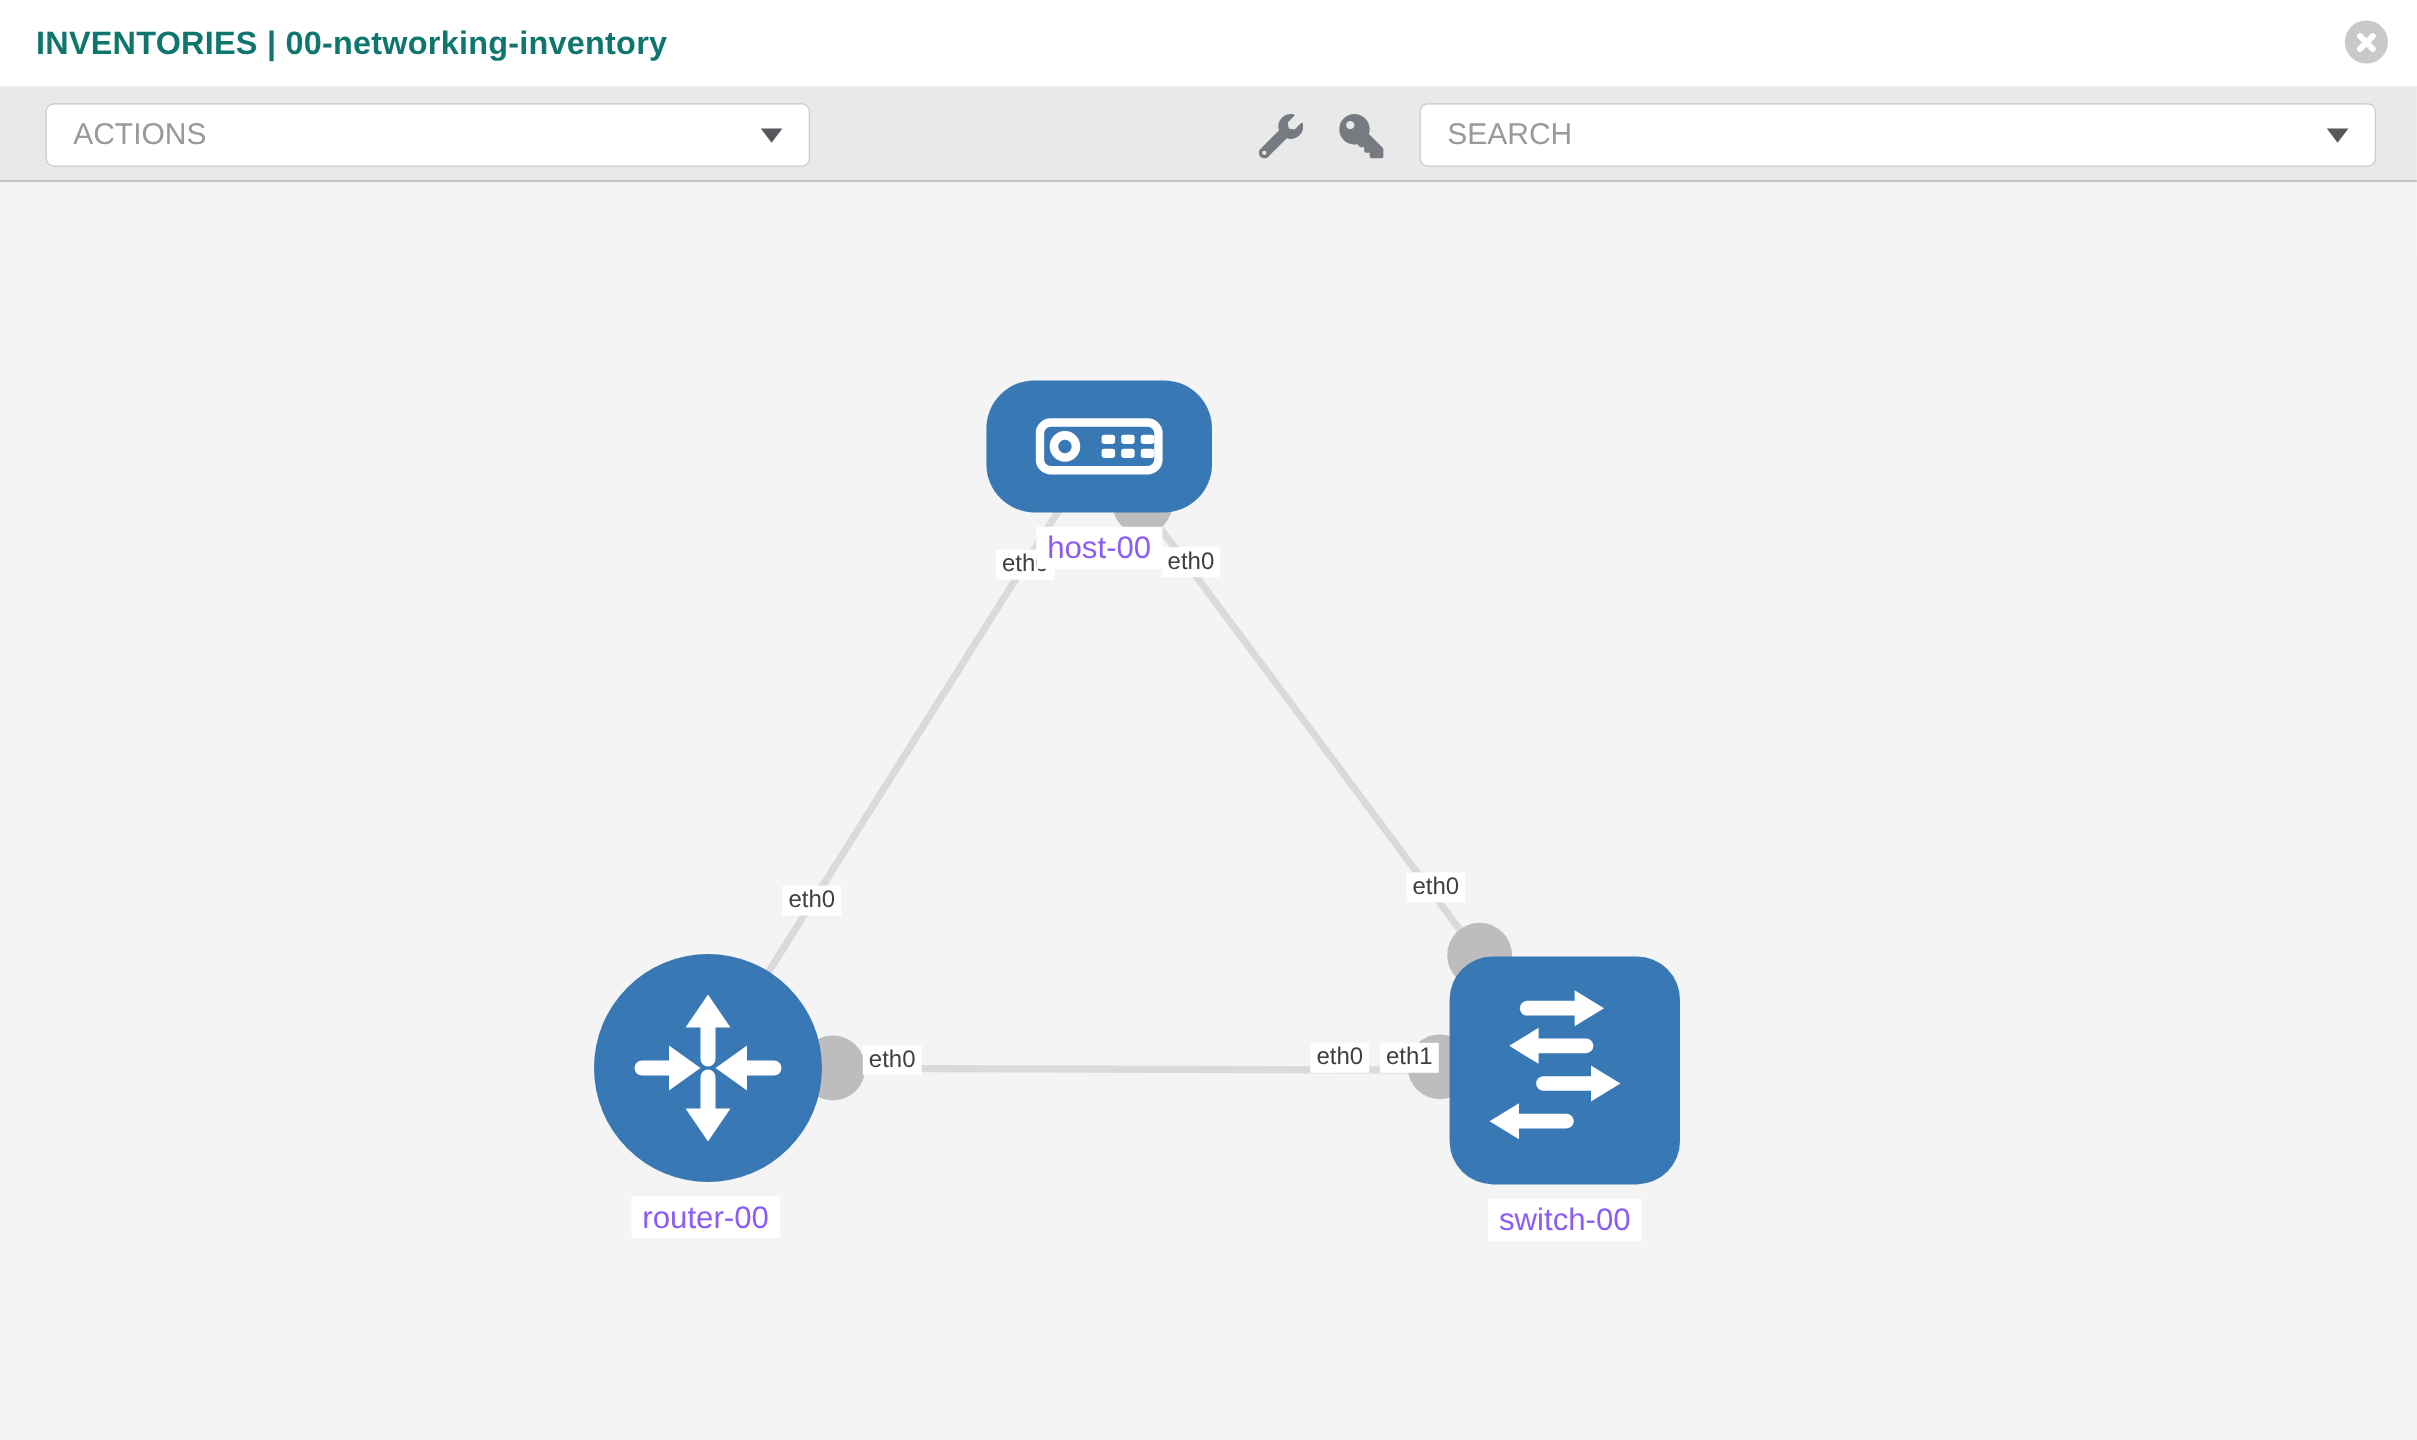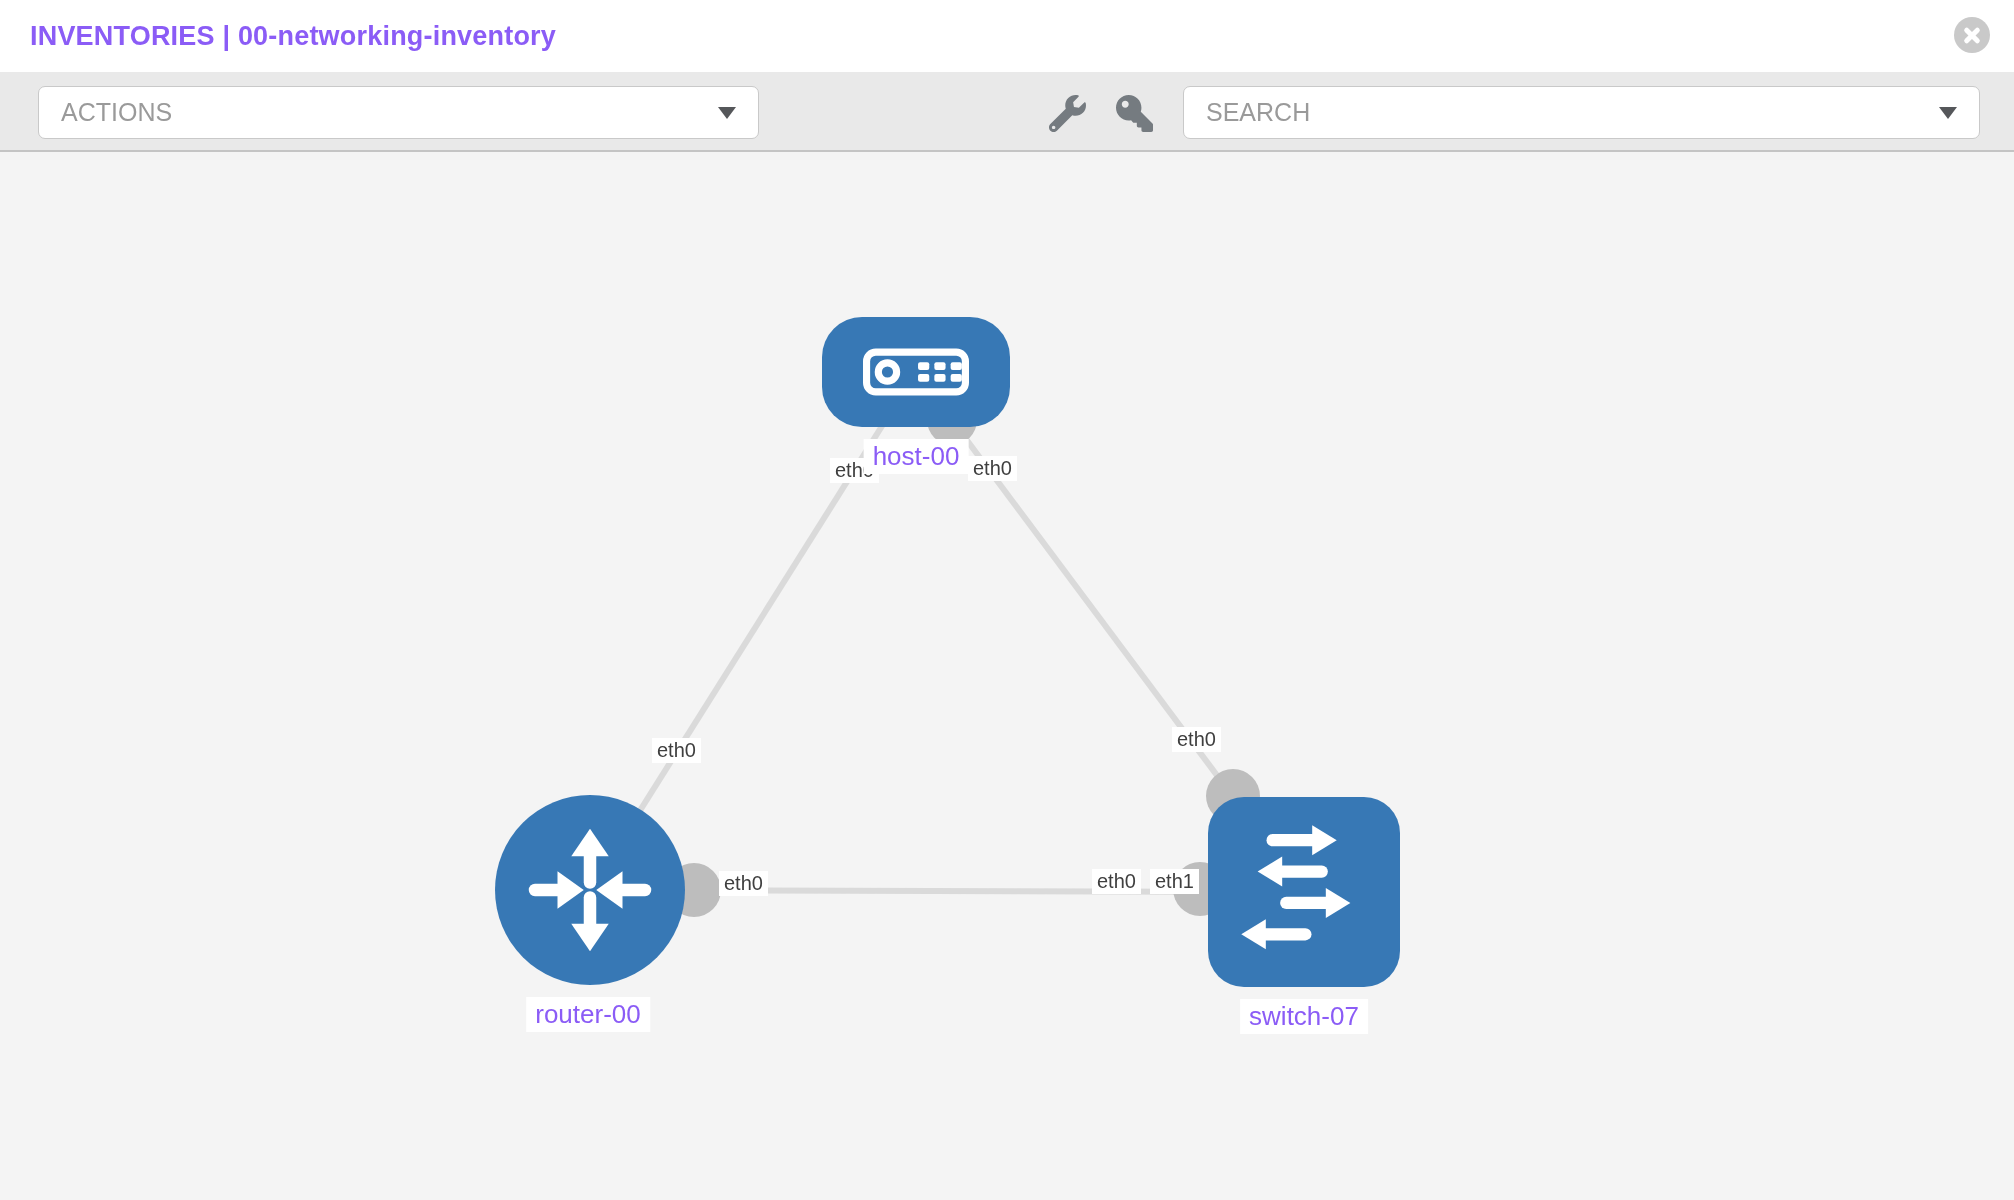--- a/index.html
+++ b/index.html
@@ -2,34 +2,34 @@
 <html><head>
 <meta charset="utf-8">
 <style>
   * { margin:0; padding:0; box-sizing:border-box; }
   html,body { width:2014px; height:1200px; overflow:hidden;
               font-family:"Liberation Sans", sans-serif; background:#fff; }
 
   
   .header { position:absolute; top:0; left:0; width:2014px; height:72px; background:#fff; }
   .header-title { position:absolute; left:30px; top:0; line-height:72px;
-                  font-size:27px; font-weight:bold; color:#8b5cf6; letter-spacing:.2px; }
+                  font-size:27px; font-weight:bold; color:#0f766e; letter-spacing:.2px; }
   .close-btn { position:absolute; right:24px; top:17px; width:36px; height:36px;
                border-radius:50%; background:#c9c9c9; cursor:pointer; }
   .close-btn .bar { position:absolute; left:8px; top:15.5px; width:20px; height:5px;
                     border-radius:2.5px; background:#fff; }
   .close-btn .bar.b1 { transform:rotate(45deg); }
   .close-btn .bar.b2 { transform:rotate(-45deg); }
 
   
   .toolbar { position:absolute; top:72px; left:0; width:2014px; height:80px;
              background:#e9e9e9; border-bottom:2px solid #c4c4c4; }
   .dropdown { position:absolute; top:14px; height:53px; background:#fff;
               border:1px solid #c9c9c9; border-radius:7px; cursor:pointer; }
-  .dd-actions { left:38px;  width:721px; }
+  .dd-actions { left:38px;  width:637px; }
   .dd-search  { left:1183px; width:797px; }
   .dropdown-label { position:absolute; left:22px; top:0; line-height:51px;
                     font-size:25px; color:#9a9a9a; }
   .caret { position:absolute; right:22px; top:20px; width:0; height:0;
            border-left:9px solid transparent; border-right:9px solid transparent;
            border-top:12px solid #55575a; }
   .tool-icon { position:absolute; top:23px; width:37px; height:37px; cursor:pointer; }
   .icon-wrench { left:1049px; }
   .icon-key    { left:1116px; }
   .tool-icon svg { width:100%; height:100%; fill:#757b80; }
@@ -154,21 +154,21 @@
         <polygon points="79,16 61,5 61,27"></polygon>
         <polygon points="21,39 39,28 39,50"></polygon>
         <polygon points="89,62 71,51 71,73"></polygon>
         <polygon points="9,85 27,74 27,96"></polygon>
       </g>
     </svg>
   </div>
 
   <div class="node-label lbl-host">host-00</div>
   <div class="node-label lbl-router">router-00</div>
-  <div class="node-label lbl-switch">switch-07</div>
+  <div class="node-label lbl-switch">switch-00</div>
 
   <div class="iface if-a">eth0</div>
   <div class="iface if-b">eth0</div>
   <div class="iface if-c">eth0</div>
   <div class="iface if-d">eth0</div>
   <div class="iface if-e">eth0</div>
   <div class="iface if-f-back">eth0</div>
   <div class="iface if-f-front">eth1</div>
 
 </div>

